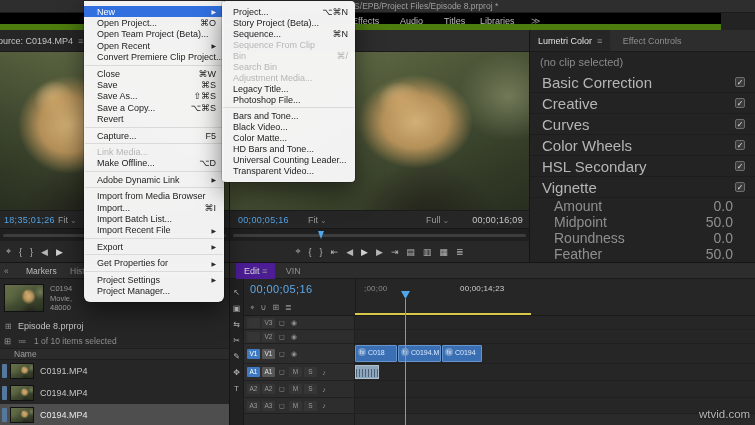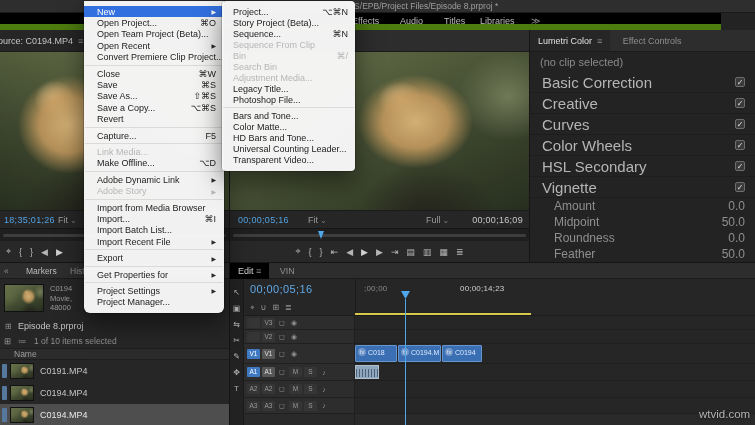--- a/index.html
+++ b/index.html
@@ -47,21 +47,21 @@
 .transport{position:absolute;left:0;top:211px;right:0;height:21px;background:#282828;color:#b5b5b5;display:flex;align-items:center;justify-content:center;gap:8px;font-size:9px}
 .transport.leftal{justify-content:flex-start;padding-left:6px}
 .ticn{cursor:default}
 .play-big{color:#d0d0d0}
 
 
 #lumetri-status{position:absolute;top:26px;left:10px;font-size:11px;color:#8a8a8a}
 .lsec{position:absolute;left:0;right:0;height:21px;border-bottom:1px solid #1d1d1d}
 .lsec-label{position:absolute;left:12px;top:0;line-height:21px;font-size:15px;color:#b5b5b5}
 .lcheck{position:absolute;right:10px;top:5px;width:10px;height:10px;background:#3a3a3a;border:1px solid #6e6e6e;border-radius:2px;color:#e0e0e0;font-size:8px;line-height:9px;text-align:center}
-.lparam{position:absolute;left:0;right:0;height:16px;font-size:12px;color:#8f8f8f;line-height:16px}
+.lparam{position:absolute;left:0;right:12px;height:16px;font-size:14px;color:#8f8f8f;line-height:16px}
 .lparam .lpl{position:absolute;left:24px}
 .lparam .lpv{position:absolute;right:10px}
 
 
 #project-panel{left:0;top:262px;width:230px;height:163px;background:#262626;border-top:1px solid #151515;border-right:1px solid #151515}
 .pp-tabs{position:absolute;left:0;top:0;right:0;height:16px;background:#2d2d2d;border-bottom:1px solid #1b1b1b;font-size:8.5px;line-height:16px;color:#bdbdbd;overflow:hidden;white-space:nowrap}
 .pp-preview{position:absolute;left:0;top:16px;right:0;height:40px}
 .pp-thumb{position:absolute;left:4px;top:5px;width:40px;height:28px;border:1px solid #111}
 .pp-lines{position:absolute;left:50px;top:5px;font-size:7.5px;color:#9a9a9a;line-height:9.5px;white-space:nowrap}
 .pp-row1{position:absolute;left:0;top:56px;right:0;height:15px;line-height:15px;font-size:9px;color:#c2c2c2}
@@ -70,21 +70,21 @@
 .pp-item{position:absolute;left:0;right:0;height:22px}
 .pp-item.sel{background:#4e4e4e}
 .pp-chip{position:absolute;left:2px;top:4px;width:5px;height:14px;background:#55789c;border-radius:1px}
 .pp-ithumb{position:absolute;left:10px;top:3px;width:24px;height:16px;border:1px solid #111}
 .pp-iname{position:absolute;left:40px;top:0;line-height:22px;font-size:9px;color:#c4c4c4}
 .pp-item.sel .pp-iname{color:#e8e8e8}
 
 
 #timeline-panel{left:230px;top:262px;width:525px;height:163px;background:#262626;border-top:1px solid #151515}
 .tl-tabs{position:absolute;left:0;top:0;right:0;height:16px;background:#2d2d2d;border-bottom:1px solid #1b1b1b;font-size:9px;line-height:16px;color:#8f8f8f;white-space:nowrap}
-.tl-tab-active{display:inline-block;background:#000000;color:#d5d5d5;height:16px;padding:0 8px;}
+.tl-tab-active{display:inline-block;background:#4c1d95;color:#d5d5d5;height:16px;padding:0 8px;margin-left:6px}
 .tl-tab-inactive{display:inline-block;height:16px;padding:0 8px}
 .tl-header{position:absolute;left:14px;top:16px;right:0;height:37px;border-bottom:1px solid #1b1b1b}
 .tl-timecode{position:absolute;left:6px;top:4px;font-size:11px;color:#5fa9e6;letter-spacing:.4px}
 .tl-minitools{position:absolute;left:6px;top:24px;display:flex;gap:6px;font-size:8px;color:#999}
 .tl-ruler{position:absolute;left:111px;top:0;right:0;bottom:0;border-left:1px solid #1b1b1b;background:#262626}
 .tl-rlabel{position:absolute;top:5px;font-size:8px;color:#8a8a8a;letter-spacing:.2px}
 .tl-rlabel.bright{color:#d0d0d0}
 .renderbar{position:absolute;left:125px;top:50px;width:176px;height:2px;background:#d9c94b;z-index:4}
 .playhead-line{position:absolute;left:175px;top:36px;width:1px;bottom:0;background:#4fa8ea;z-index:6}
 .playhead-cap{position:absolute;left:171px;top:28px;width:9px;height:8px;background:#4fa8ea;clip-path:polygon(0 0,100% 0,50% 100%);z-index:6}
@@ -435,24 +435,20 @@
       </div>
     <div class="mi">
         <span class="ml">Make Offline...</span>
         <span class="ms">⌥D</span>
       </div>
     <div class="sep"></div>
     <div class="mi">
         <span class="ml">Adobe Dynamic Link</span>
         <span class="arr">▶</span>
       </div>
-    <div class="mi dis">
-        <span class="ml">Adobe Story</span>
-        <span class="arr" style="color:#b6b6b6">▶</span>
-      </div>
     <div class="sep"></div>
     <div class="mi">
         <span class="ml">Import from Media Browser</span>
       </div>
     <div class="mi">
         <span class="ml">Import...</span>
         <span class="ms">⌘I</span>
       </div>
     <div class="mi">
         <span class="ml">Import Batch List...</span>
@@ -510,20 +506,23 @@
         <span class="ml">Legacy Title...</span>
       </div>
     <div class="mi">
         <span class="ml">Photoshop File...</span>
       </div>
     <div class="sep"></div>
     <div class="mi">
         <span class="ml">Bars and Tone...</span>
       </div>
     <div class="mi">
+        <span class="ml">Black Video...</span>
+      </div>
+    <div class="mi">
         <span class="ml">Color Matte...</span>
       </div>
     <div class="mi">
         <span class="ml">HD Bars and Tone...</span>
       </div>
     <div class="mi">
         <span class="ml">Universal Counting Leader...</span>
       </div>
     <div class="mi">
         <span class="ml">Transparent Video...</span>

